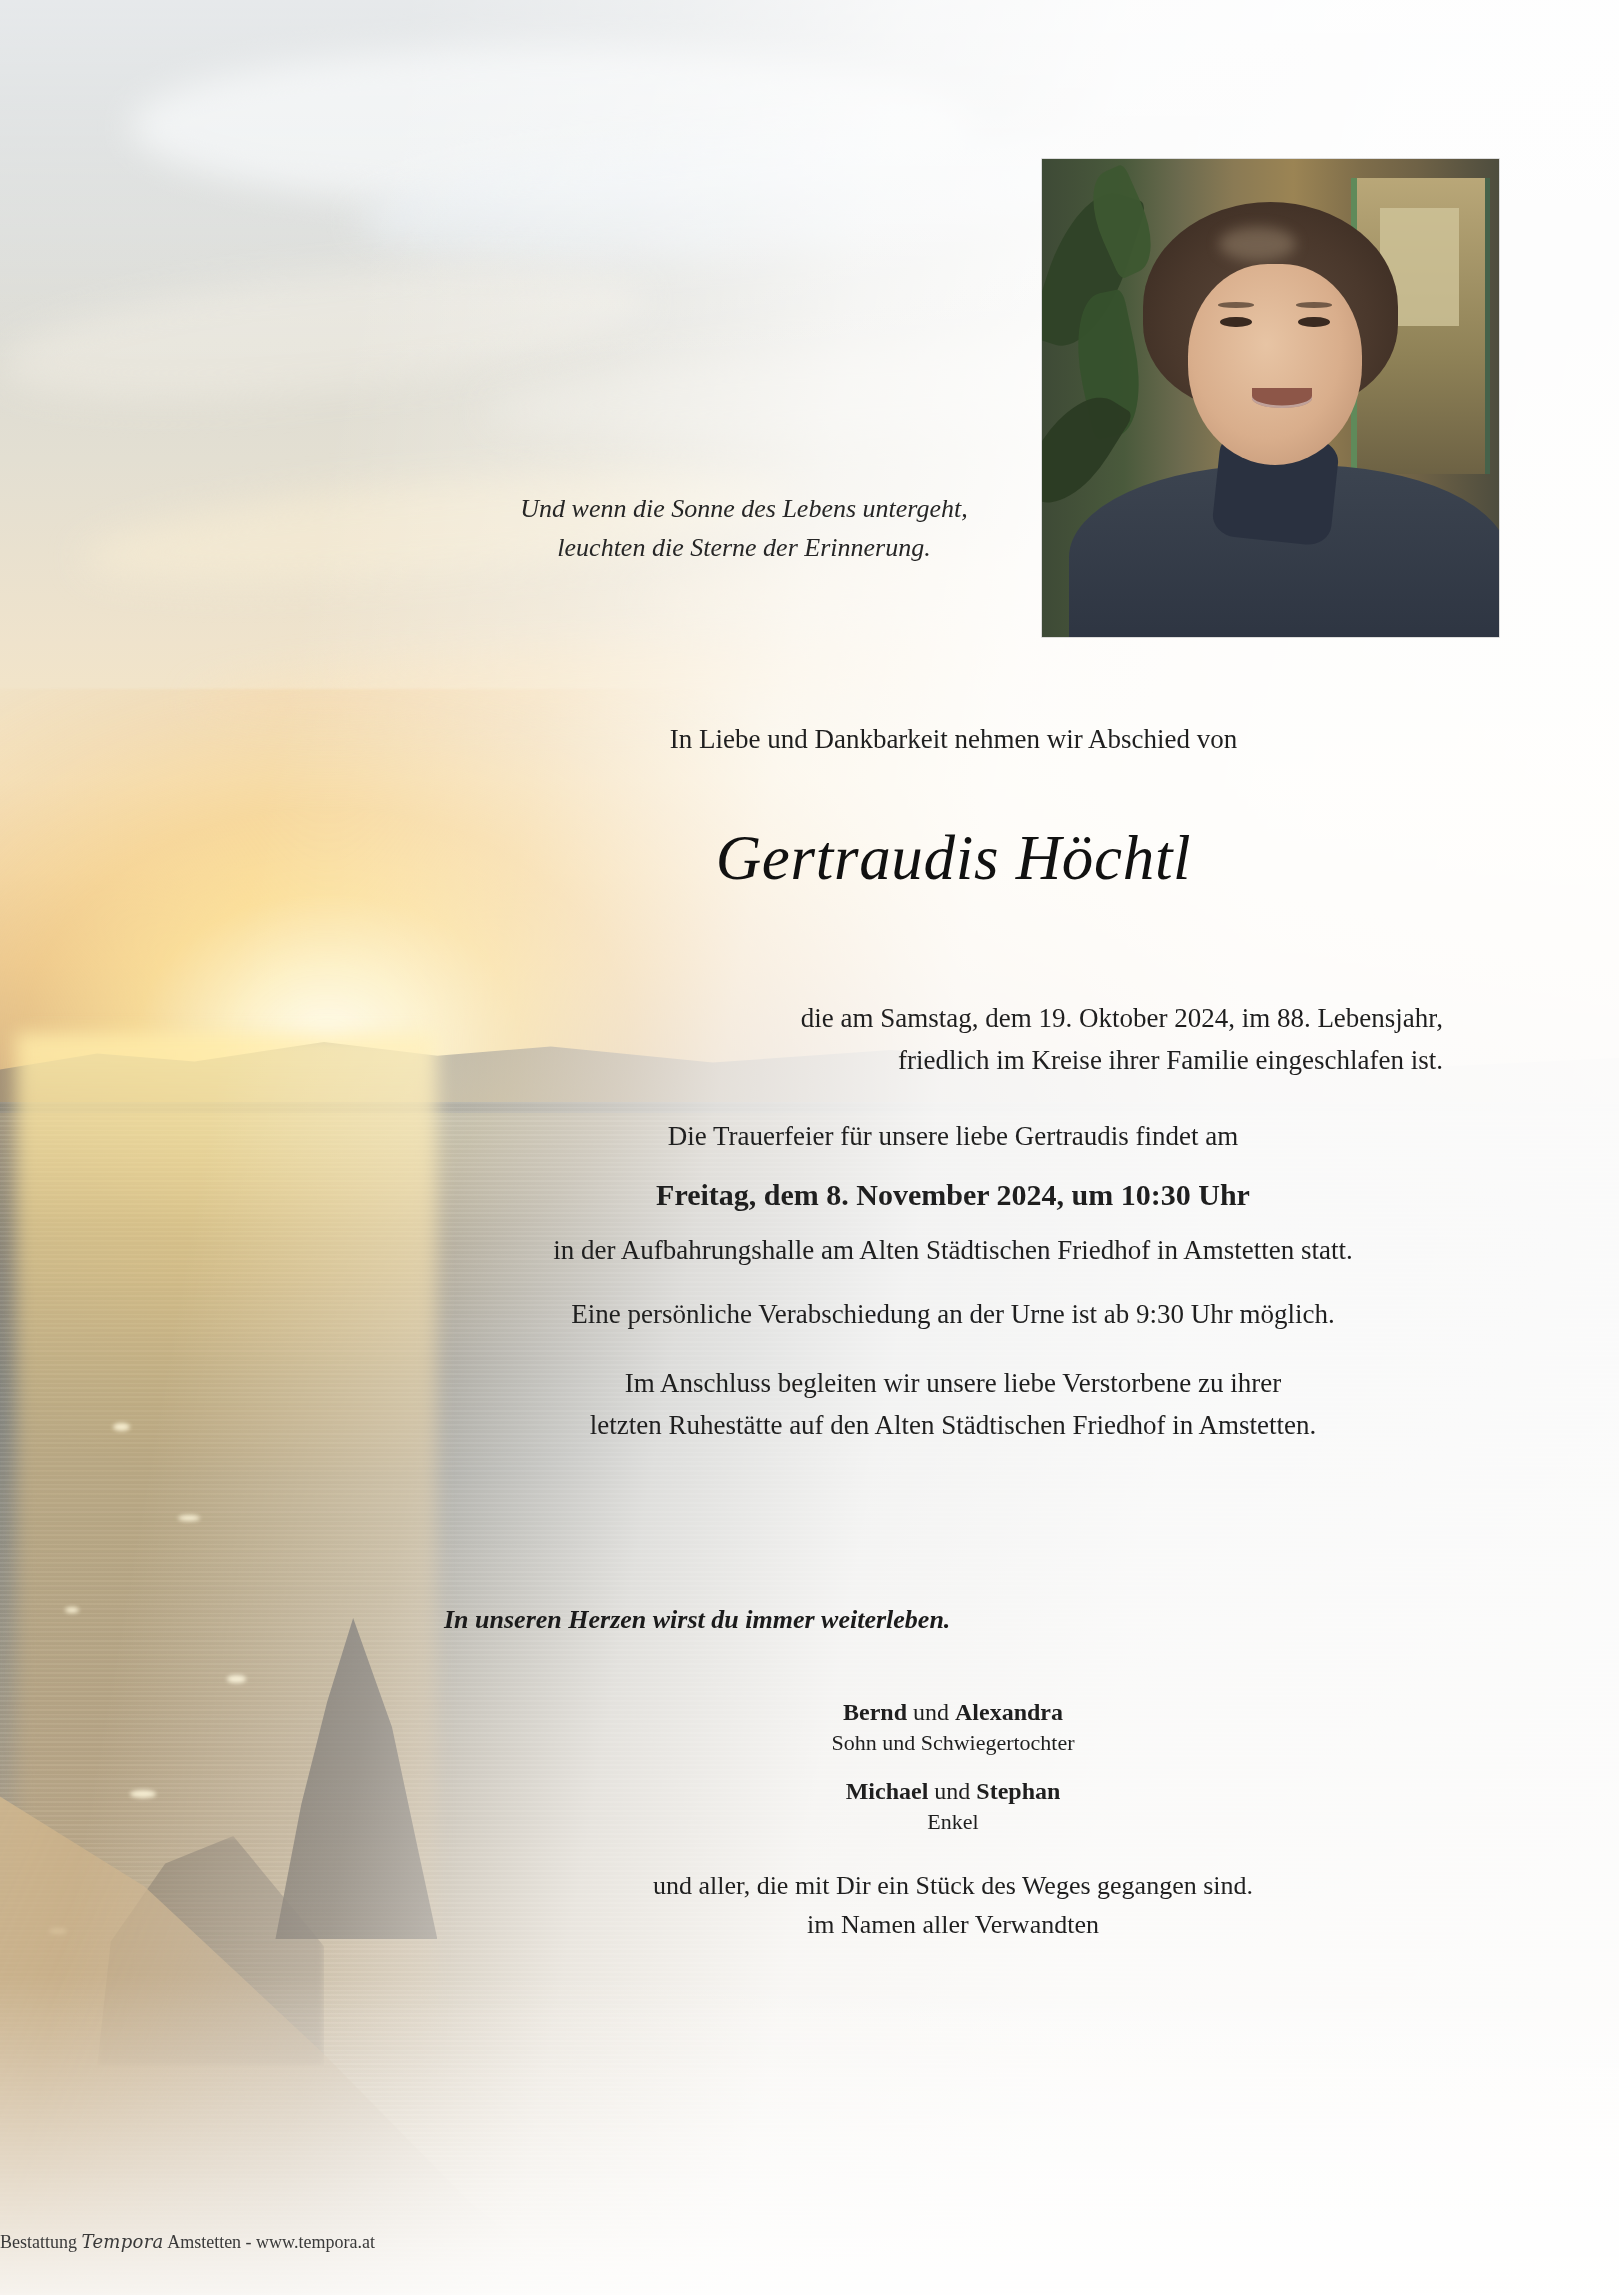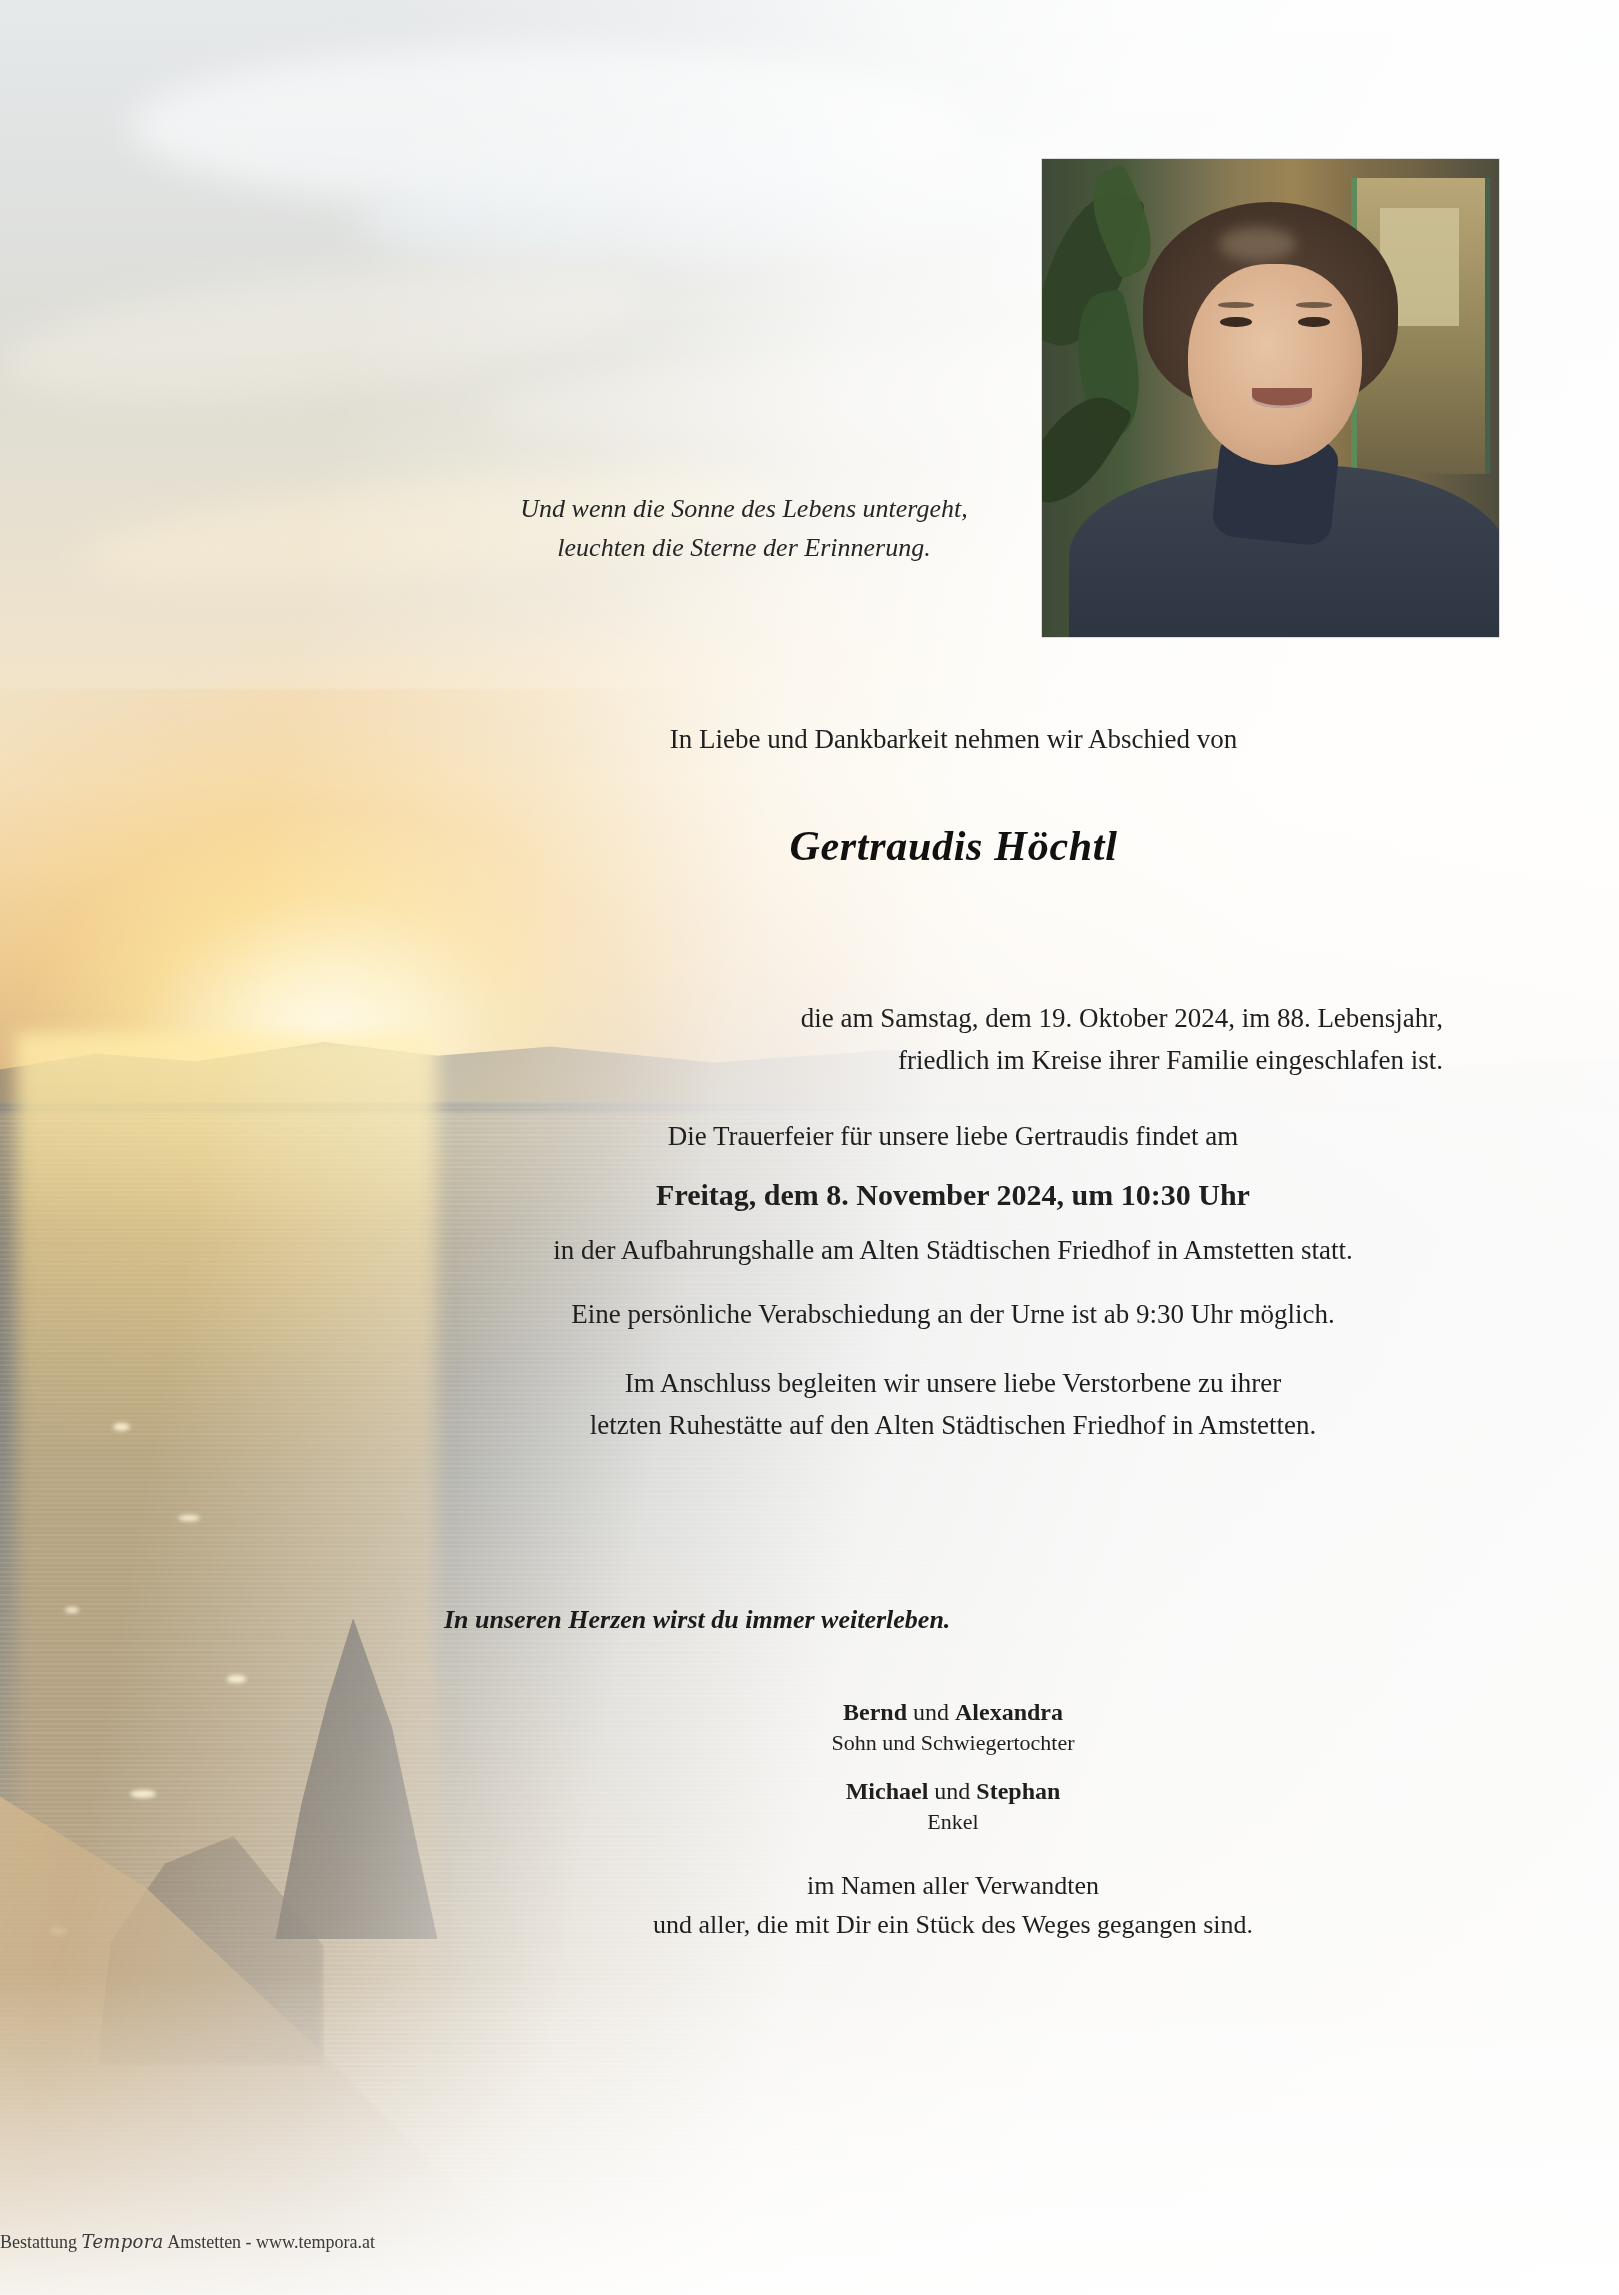--- a/index.html
+++ b/index.html
@@ -357,22 +357,22 @@
     text-align: center;
     font-size: 27px;
     color: #1f1f1f;
   }
   .name {
     position: absolute;
     left: 46px;
     top: 822px;
     width: 979px;
     text-align: center;
-    font-size: 42px;
-    font-weight: bold;
+    font-size: 63px;
+    font-weight: normal;
     font-style: italic;
     letter-spacing: 0.7px;
     color: #111111;
   }
   .death-line {
     position: absolute;
     left: 46px;
     top: 998px;
     width: 979px;
     text-align: right;
@@ -528,22 +528,22 @@
     </div>
 
     <div class="closing">In unseren Herzen wirst du immer weiterleben.</div>
 
     <div class="family">
       <div class="names"><b>Bernd</b> und <b>Alexandra</b></div>
       <div class="role">Sohn und Schwiegertochter</div>
       <div class="names"><b>Michael</b> und <b>Stephan</b></div>
       <div class="role">Enkel</div>
       <div class="tail">
+        <div>und aller, die mit Dir ein Stück des Weges gegangen sind.</div>
         <div>im Namen aller Verwandten</div>
-        <div>und aller, die mit Dir ein Stück des Weges gegangen sind.</div>
       </div>
     </div>
 
   </div>
 
   <div class="footer">
     <span>Bestattung </span><span class="brand">Tempora</span><span> Amstetten - www.tempora.at</span>
   </div>
 
 </div>

